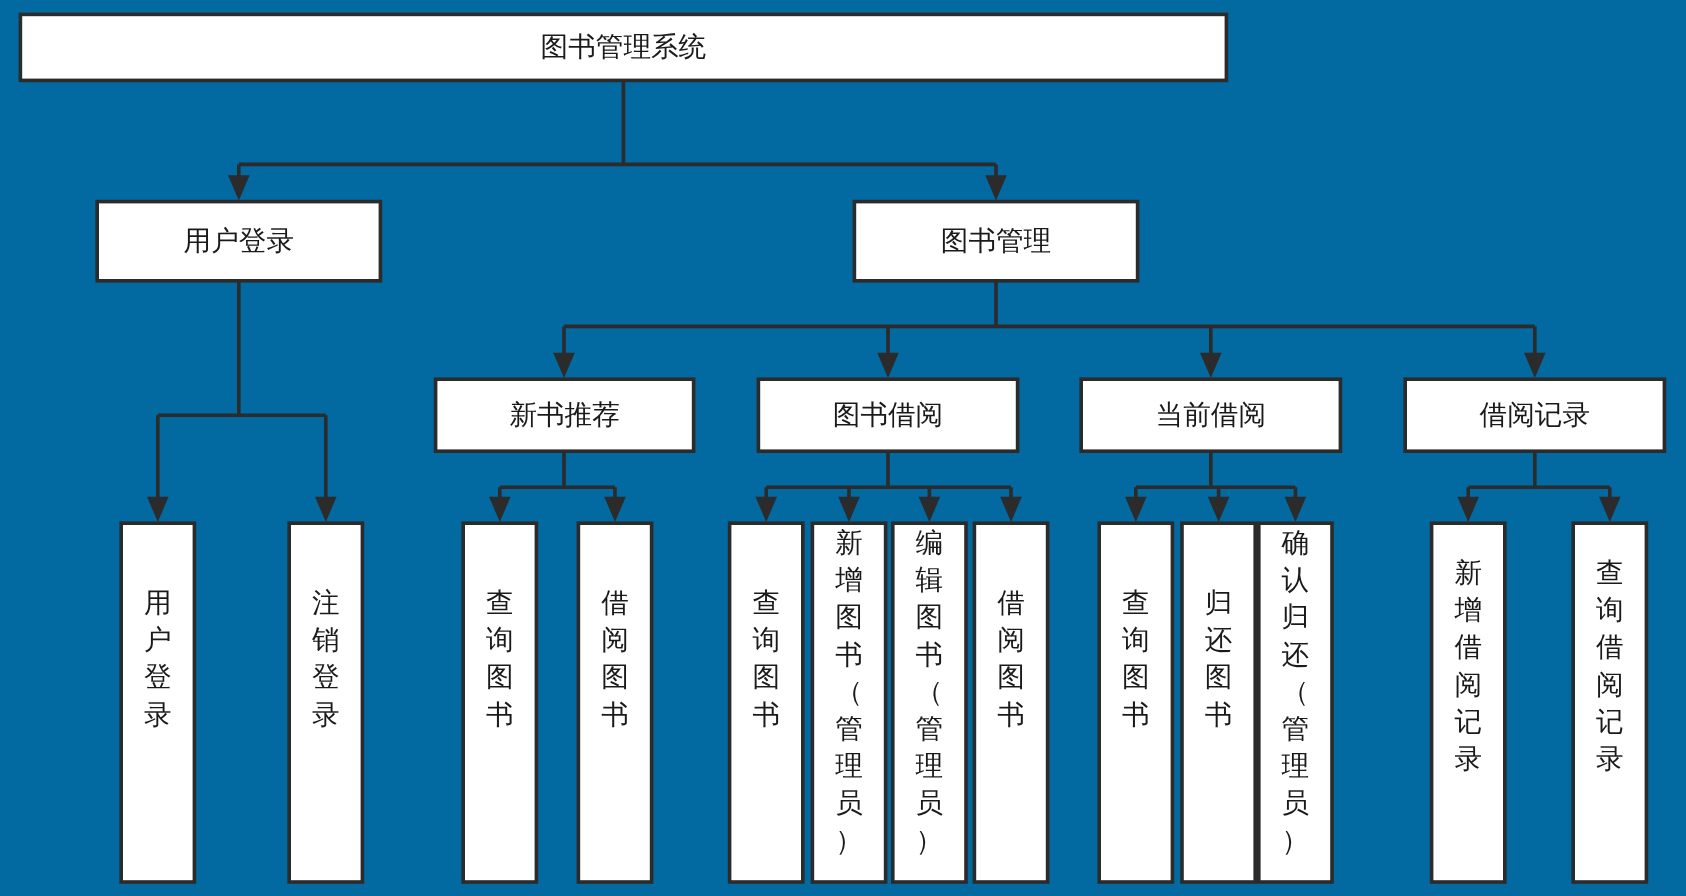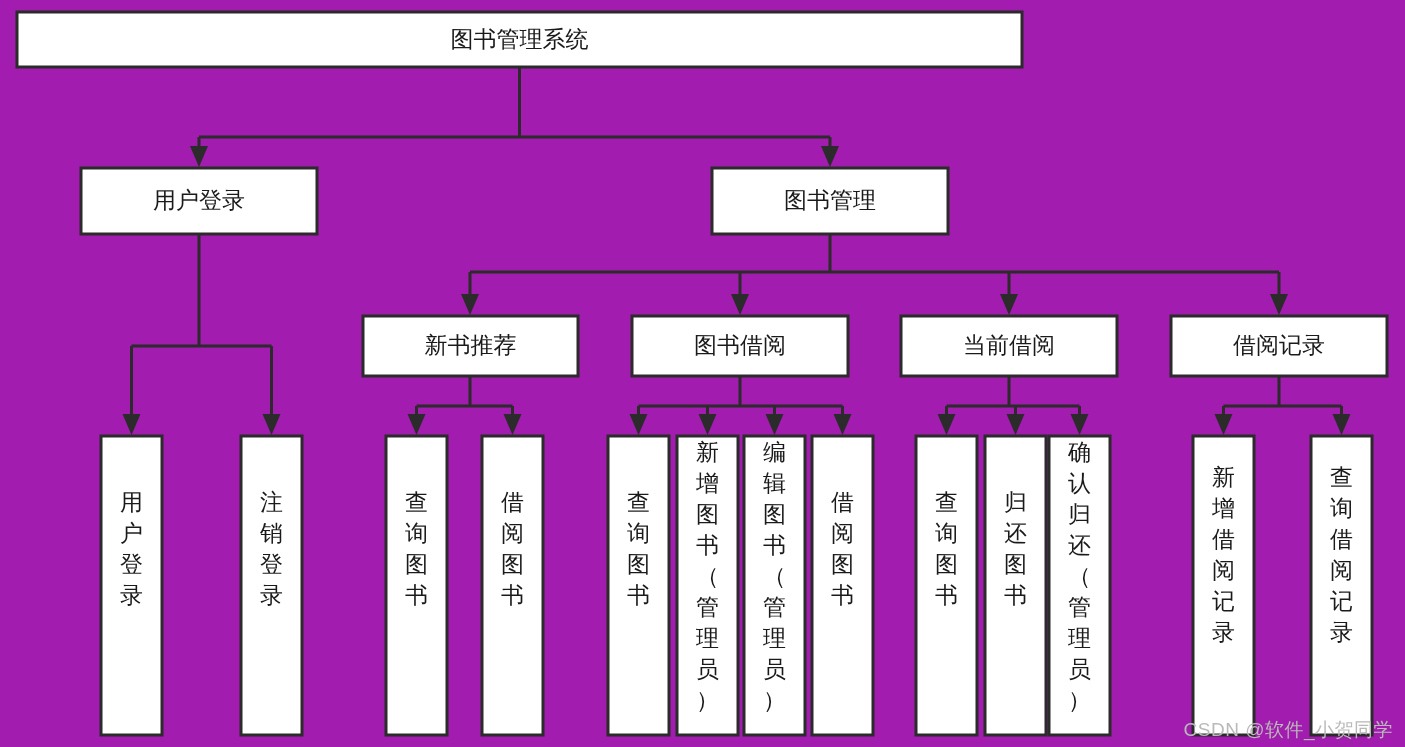--- a/index.html
+++ b/index.html
@@ -8,21 +8,21 @@
     padding: 0;
     background: #ffffff;
   }
   body {
     font-family: "Liberation Sans", "DejaVu Sans", sans-serif;
   }
   #diagram-root {
     position: relative;
     width: 1405px;
     height: 747px;
-    background: #a21caf;
+    background: #0369a1;
     overflow: hidden;
   }
   svg.flowchart {
     display: block;
     width: 1405px;
     height: 747px;
   }
   .node-box {
     fill: #ffffff;
     stroke: #2b2b2b;
@@ -210,14 +210,13 @@
       <text class="node-label-vertical" x="1223.5" y="485"><tspan x="1223.5" dy="0">新</tspan><tspan x="1223.5" dy="31">增</tspan><tspan x="1223.5" dy="31">借</tspan><tspan x="1223.5" dy="31">阅</tspan><tspan x="1223.5" dy="31">记</tspan><tspan x="1223.5" dy="31">录</tspan></text>
     </g>
 
     <g>
       <rect class="node-box" x="1311" y="436" width="61" height="299"></rect>
       <text class="node-label-vertical" x="1341.5" y="485"><tspan x="1341.5" dy="0">查</tspan><tspan x="1341.5" dy="31">询</tspan><tspan x="1341.5" dy="31">借</tspan><tspan x="1341.5" dy="31">阅</tspan><tspan x="1341.5" dy="31">记</tspan><tspan x="1341.5" dy="31">录</tspan></text>
     </g>
 
   </svg>
 
-  <div class="watermark">CSDN @软件_小贺同学</div>
 </div>
 
 </body></html>

